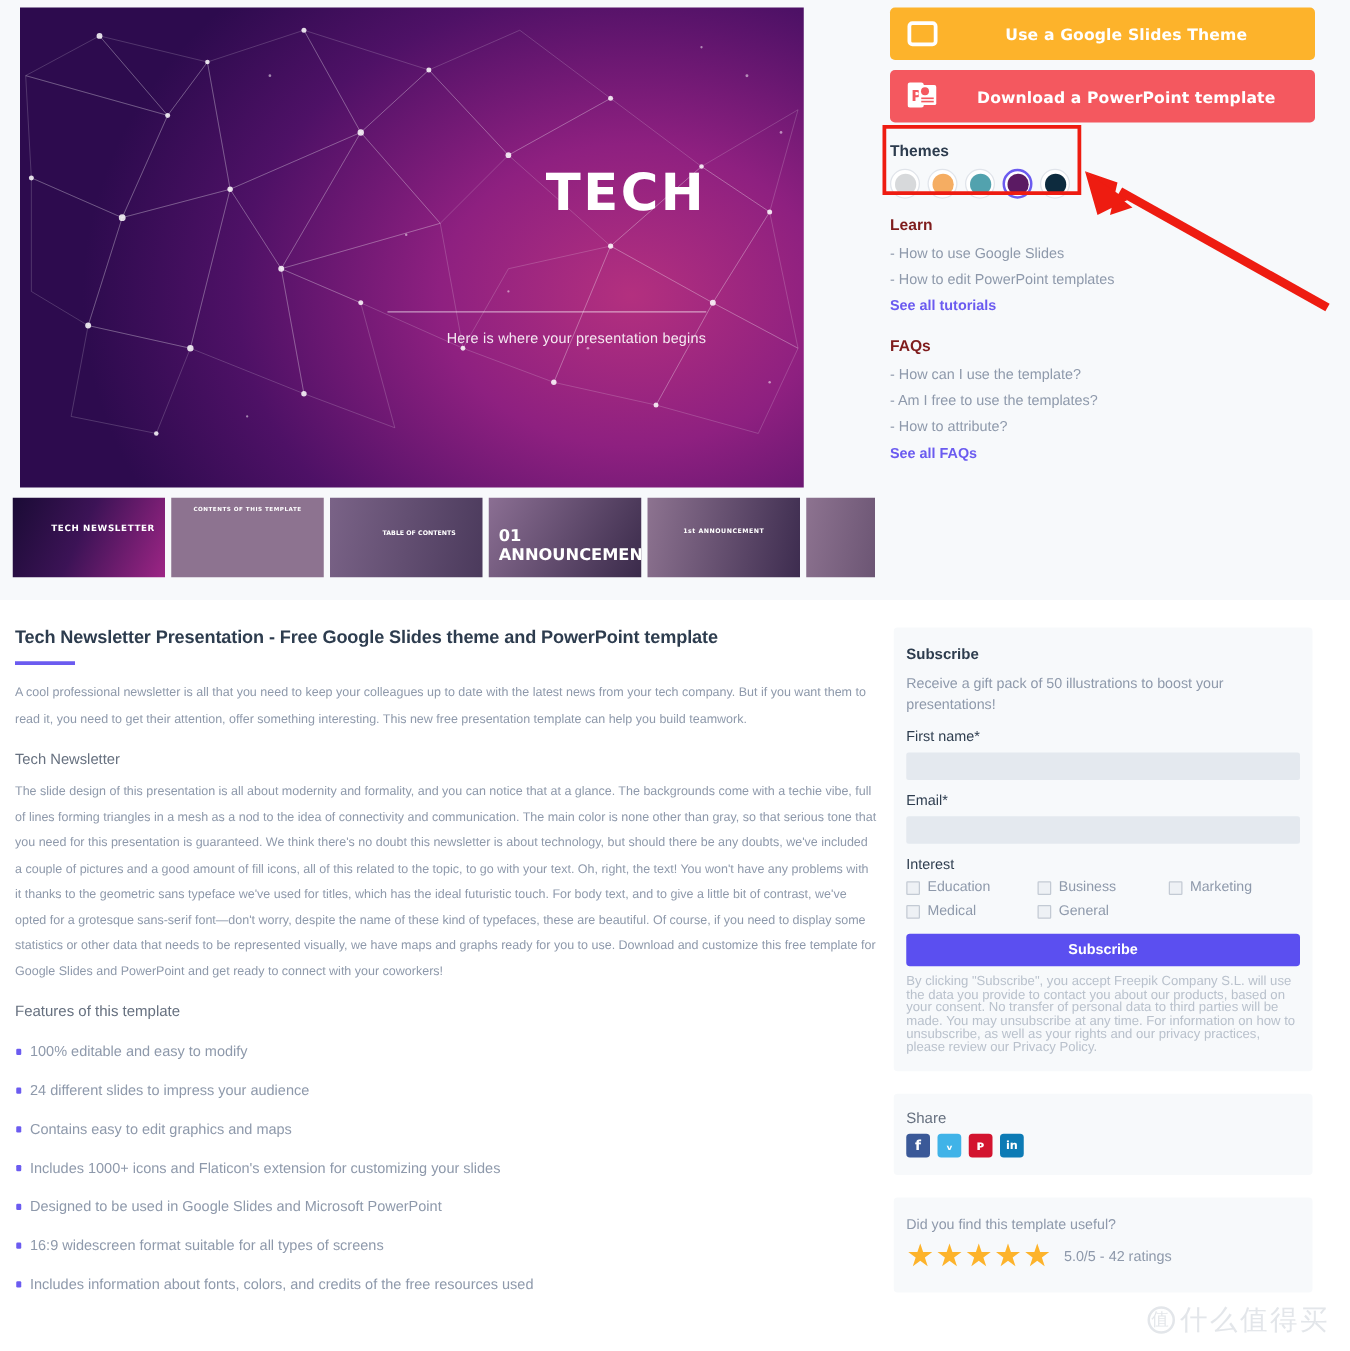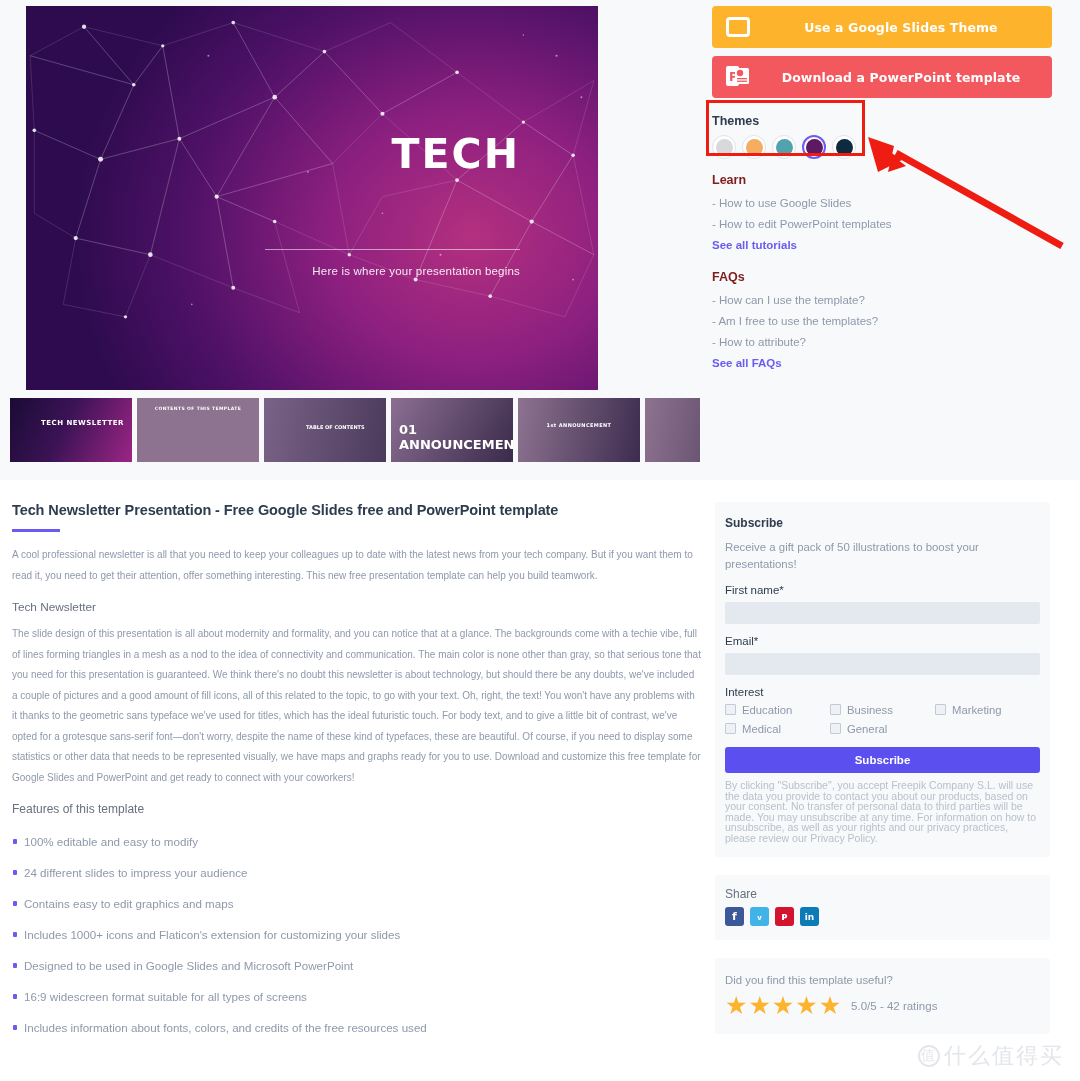--- a/index.html
+++ b/index.html
@@ -12,21 +12,21 @@
   #root { position: relative; width: 1080px; height: 1081px; }
 
   
   .top-section {
     position: absolute; left: 0; top: 0; width: 1080px; height: 480px;
     background: #f7f9fb;
   }
 
   
   .hero {
-    position: absolute; left: 26px; top: 6px; width: 572px; height: 384px;
+    position: absolute; left: 16px; top: 6px; width: 627px; height: 384px;
     overflow: hidden;
     background: radial-gradient(ellipse 70% 90% at 78% 60%, #b3307f 0%, #8e2080 35%, #4e1166 72%, #2d0b4e 100%);
   }
   .hero-mesh { position: absolute; inset: 0; }
   .hero-title {
     position: absolute; right: 78px; top: 122px;
     text-align: right; color: #fff;
     font-family: "DejaVu Sans", sans-serif;
     font-weight: 700; font-size: 41px; line-height: 52px;
     letter-spacing: 2px;
@@ -109,21 +109,21 @@
   .card { background: #f7f9fb; border-radius: 3px; padding: 14px 10px; }
   .card-h { font-size: 12px; font-weight: 700; color: #2d3c4e; margin-bottom: 9px; }
   .card-p { font-size: 11.4px; color: #8e99ab; line-height: 17px; margin-bottom: 11px; }
   .f-label { font-size: 11.5px; font-weight: 400; color: #2d3c4e; margin-bottom: 6px; }
   .f-input {
     width: 100%; height: 22px; background: #e4e9ef; border: 0; border-radius: 2px;
     margin-bottom: 11px; font-family: "Liberation Sans", sans-serif; font-size: 11px;
     padding: 0 6px; color: #2d3c4e;
   }
   .chk-grid { display: grid; grid-template-columns: 1fr 1fr 1fr; row-gap: 7px; margin-bottom: 12px; }
-  .chk { display: flex; align-items: flex-start; gap: 6px; font-size: 11.3px; color: #8e99ab; cursor: pointer; }
+  .chk { display: flex; align-items: center; gap: 6px; font-size: 11.3px; color: #8e99ab; cursor: pointer; }
   .chk b { display: inline-block; width: 11px; height: 11px; border: 1px solid #c3cad4; background: #eef1f5; border-radius: 1px; }
   .btn-sub {
     width: 100%; height: 26px; background: #5b4ff0; color: #fff; border: 0; border-radius: 3px;
     font-size: 11.5px; font-weight: 700; font-family: "Liberation Sans", sans-serif; cursor: pointer;
   }
   .legal { font-size: 10.5px; color: #b9c1cc; line-height: 10.5px; margin-top: 7px; }
 
   .share-icons { display: flex; gap: 6px; margin-top: 2px; }
   .sbtn {
     width: 19px; height: 19px; border-radius: 3px; color: #fff; font-size: 11px;
@@ -312,21 +312,21 @@
     <svg class="anno-arrow" width="225" height="135" viewBox="0 0 225 135">
       <line x1="212" y1="126" x2="46" y2="33" stroke="#ee1c11" stroke-width="7"></line>
       <polygon points="18,17 56,46 38,52 44,26" fill="#ee1c11"></polygon>
       <polygon points="18,17 52,40 28,52" fill="#ee1c11"></polygon>
     </svg>
   </div>
 
   <div class="body-section">
 
     <div class="col-main">
-      <h1 class="art-title">Tech Newsletter Presentation - Free Google Slides free and PowerPoint template</h1>
+      <h1 class="art-title">Tech Newsletter Presentation - Free Google Slides theme and PowerPoint template</h1>
       <div class="art-rule"></div>
       <p class="art-p">A cool professional newsletter is all that you need to keep your colleagues up to date with the latest news from your tech company. But if you want them to read it, you need to get their attention, offer something interesting. This new free presentation template can help you build teamwork.</p>
       <div class="art-h2">Tech Newsletter</div>
       <p class="art-p">The slide design of this presentation is all about modernity and formality, and you can notice that at a glance. The backgrounds come with a techie vibe, full of lines forming triangles in a mesh as a nod to the idea of connectivity and communication. The main color is none other than gray, so that serious tone that you need for this presentation is guaranteed. We think there's no doubt this newsletter is about technology, but should there be any doubts, we've included a couple of pictures and a good amount of fill icons, all of this related to the topic, to go with your text. Oh, right, the text! You won't have any problems with it thanks to the geometric sans typeface we've used for titles, which has the ideal futuristic touch. For body text, and to give a little bit of contrast, we've opted for a grotesque sans-serif font—don't worry, despite the name of these kind of typefaces, these are beautiful. Of course, if you need to display some statistics or other data that needs to be represented visually, we have maps and graphs ready for you to use. Download and customize this free template for Google Slides and PowerPoint and get ready to connect with your coworkers!</p>
 
       <div class="feat-h">Features of this template</div>
       <div>
         <div class="feat-li">100% editable and easy to modify</div>
         <div class="feat-li">24 different slides to impress your audience</div>
         <div class="feat-li">Contains easy to edit graphics and maps</div>

